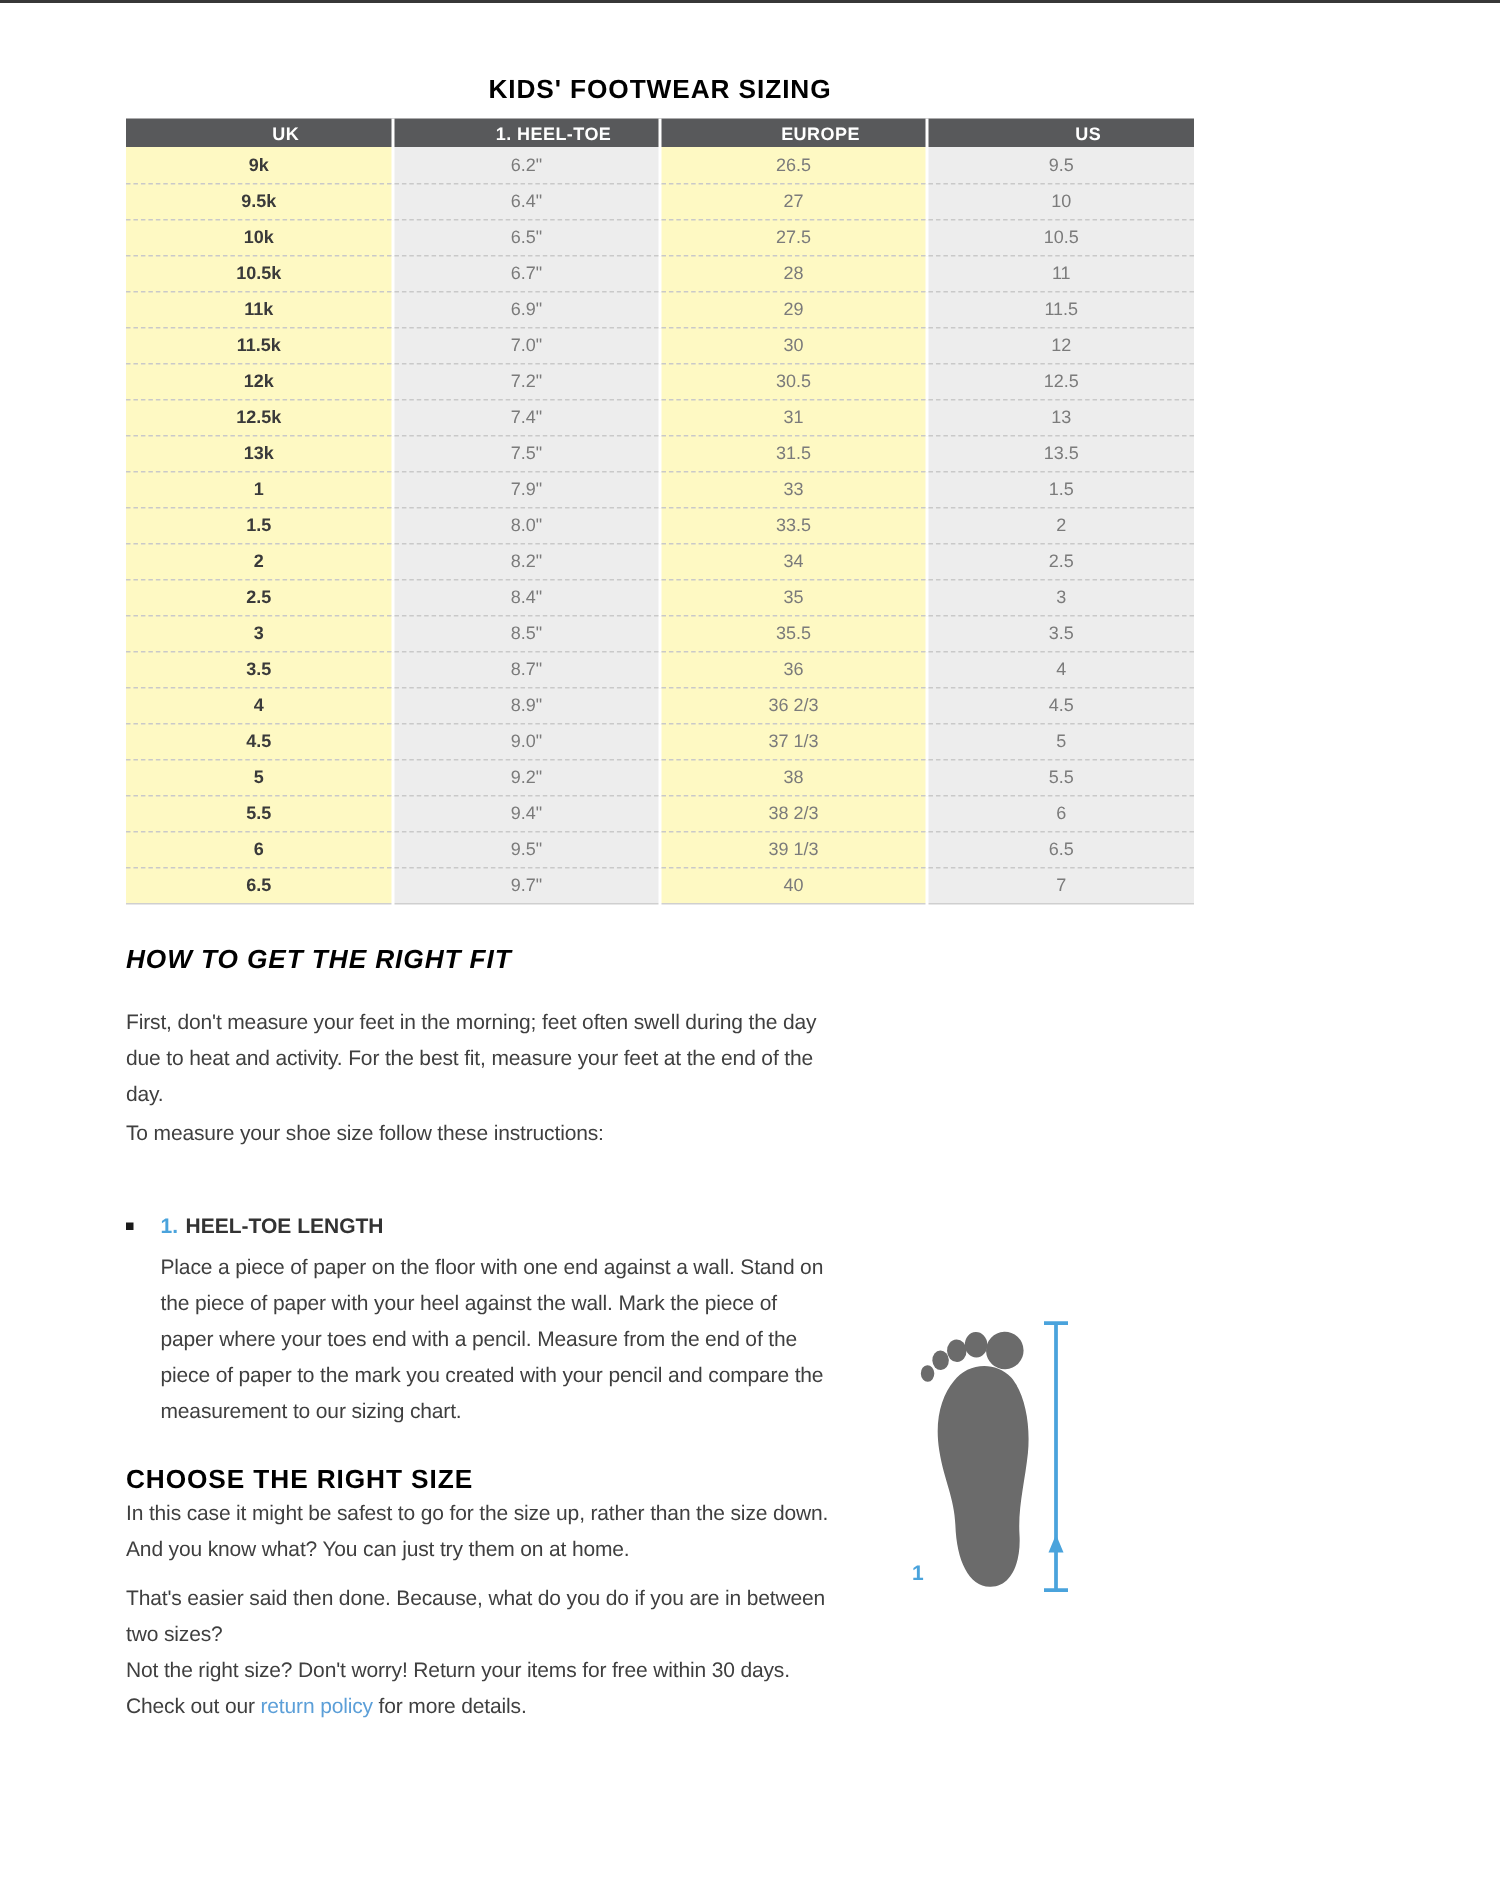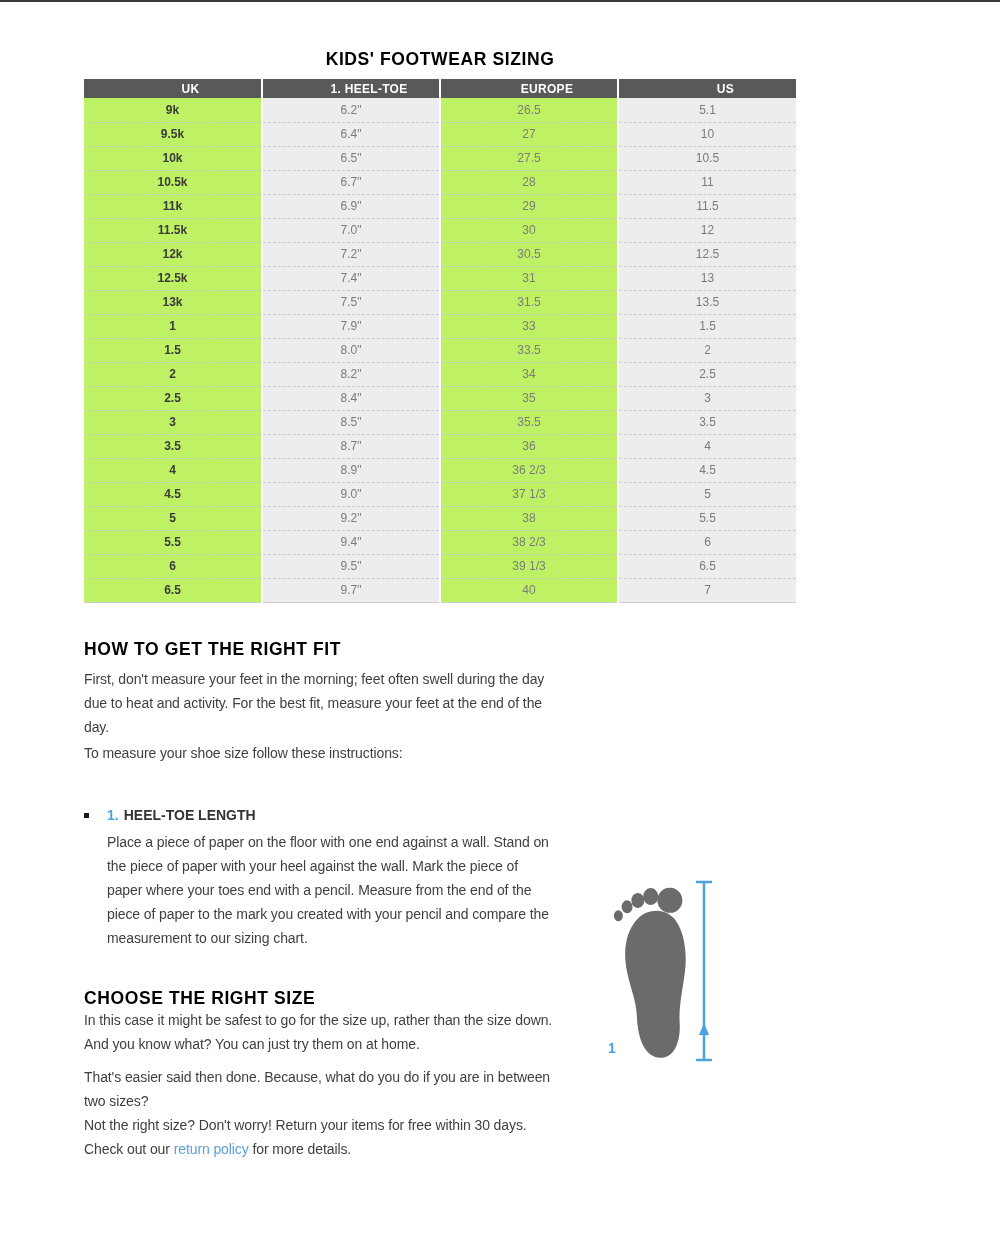--- a/index.html
+++ b/index.html
@@ -28,38 +28,38 @@
     height: 19px; background: #58595b; color: #ffffff;
     font-size: 12px; font-weight: 700; letter-spacing: 0.3px;
     text-align: center; vertical-align: middle; padding-left: 36px;
   }
   table.size-table td {
     height: 24px; font-size: 12px; text-align: center; vertical-align: middle;
     border-bottom: 1px dashed #c9c9c9;
   }
   table.size-table th + th, table.size-table td + td { border-left: 2px solid #ffffff; }
   table.size-table tr:last-child td { border-bottom: 1px solid #cfcfcf; }
-  td.col-0, td.col-2 { background: #bef264; }
+  td.col-0, td.col-2 { background: #fef9c3; }
   td.col-1, td.col-3 { background: #ededed; }
   td.col-0 { font-weight: 700; color: #3a3a3a; }
   td.col-1, td.col-2, td.col-3 { color: #7b7b7b; }
 
   h2.section-heading {
     font-size: 17.5px; line-height: 20px;
     font-weight: 800; letter-spacing: 0.6px;
     color: #000;
   }
-  h2.fit-heading { margin-top: 36px; }
-  h2.choose-heading { margin-top: 38px; }
+  h2.fit-heading { margin-top: 26px; font-style: italic; }
+  h2.choose-heading { margin-top: 24px; }
 
   p.body-text {
     width: 470px; font-size: 14px; line-height: 24px; color: #3f3f3f;
     letter-spacing: -0.1px;
   }
-  p.first-para { margin-top: 8px; }
+  p.first-para { margin-top: 20px; }
   p.lead-in { margin-top: 2px; }
   p.after-heading { margin-top: 9px; }
 
   .step { margin-top: 22px; padding-left: 23px; position: relative; width: 470px; }
   .step .bullet {
     position: absolute; left: 0; top: 8px;
     width: 5px; height: 5px; background: #1a1a1a; display: block;
   }
   .step-title { font-size: 14px; line-height: 20px; font-weight: 700; color: #333; margin-top: 40px; }
   .step-num { color: #4aa3dc; margin-right: 5px; }
@@ -89,21 +89,21 @@
         <th>1. HEEL-TOE</th>
         <th>EUROPE</th>
         <th>US</th>
       </tr>
     </thead>
     <tbody>
         <tr>
           <td class="col-0">9k</td>
           <td class="col-1">6.2"</td>
           <td class="col-2">26.5</td>
-          <td class="col-3">5.1</td>
+          <td class="col-3">9.5</td>
         </tr>
         <tr>
           <td class="col-0">9.5k</td>
           <td class="col-1">6.4"</td>
           <td class="col-2">27</td>
           <td class="col-3">10</td>
         </tr>
         <tr>
           <td class="col-0">10k</td>
           <td class="col-1">6.5"</td>

